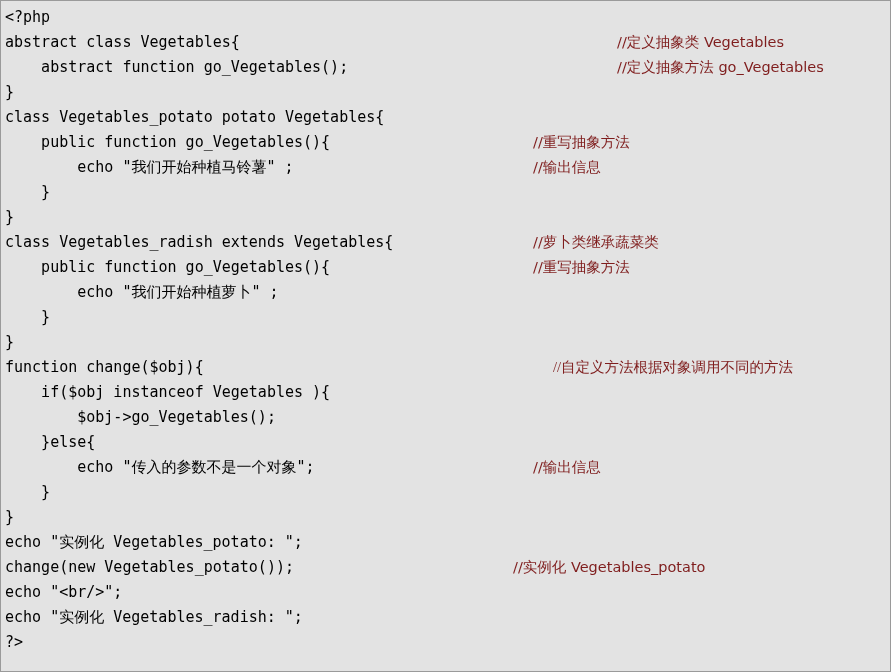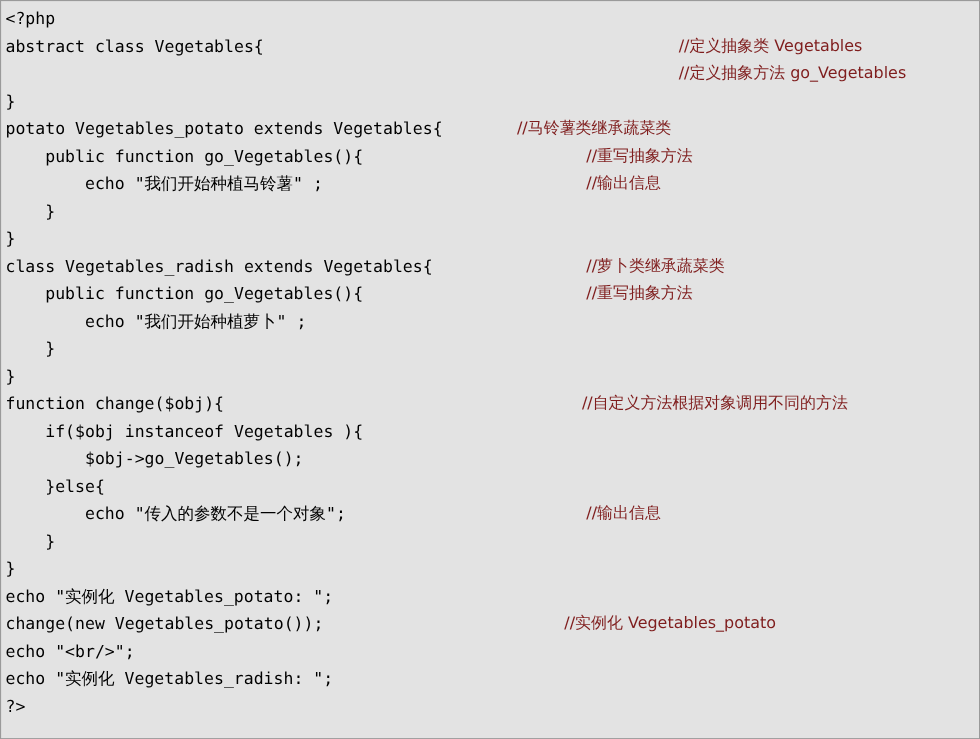--- a/index.html
+++ b/index.html
@@ -44,33 +44,33 @@
     font-size: 14.5px;
     color: #7f1d1d;
   }
 </style>
 </head>
 <body>
 
 <div id="code-listing">
     <div class="code-line"><span class="code-text">&lt;?php</span></div>
     <div class="code-line"><span class="code-text">abstract class Vegetables{</span><span class="code-comment" style="left: 612px;">//定义抽象类 Vegetables</span></div>
-    <div class="code-line"><span class="code-comment" style="left: 612px;">//定义抽象方法 go_Vegetables</span></div>
+    <div class="code-line"><span class="code-text">    abstract function go_Vegetables();</span><span class="code-comment" style="left: 612px;">//定义抽象方法 go_Vegetables</span></div>
     <div class="code-line"><span class="code-text">}</span></div>
-    <div class="code-line"><span class="code-text">potato Vegetables_potato extends Vegetables{</span><span class="code-comment" style="left: 465px;">//马铃薯类继承蔬菜类</span></div>
+    <div class="code-line"><span class="code-text">class Vegetables_potato potato Vegetables{</span></div>
     <div class="code-line"><span class="code-text">    public function go_Vegetables(){</span><span class="code-comment" style="left: 528px;">//重写抽象方法</span></div>
     <div class="code-line"><span class="code-text">        echo "我们开始种植马铃薯" ;</span><span class="code-comment" style="left: 528px;">//输出信息</span></div>
     <div class="code-line"><span class="code-text">    }</span></div>
     <div class="code-line"><span class="code-text">}</span></div>
     <div class="code-line"><span class="code-text">class Vegetables_radish extends Vegetables{</span><span class="code-comment" style="left: 528px;">//萝卜类继承蔬菜类</span></div>
     <div class="code-line"><span class="code-text">    public function go_Vegetables(){</span><span class="code-comment" style="left: 528px;">//重写抽象方法</span></div>
     <div class="code-line"><span class="code-text">        echo "我们开始种植萝卜" ;</span></div>
     <div class="code-line"><span class="code-text">    }</span></div>
     <div class="code-line"><span class="code-text">}</span></div>
-    <div class="code-line"><span class="code-text">function change($obj){</span><span class="code-comment" style="left: 524px;">//自定义方法根据对象调用不同的方法</span></div>
+    <div class="code-line"><span class="code-text">function change($obj){</span><span class="code-comment" style="left: 548px; font-family: Liberation Serif, serif;">//自定义方法根据对象调用不同的方法</span></div>
     <div class="code-line"><span class="code-text">    if($obj instanceof Vegetables ){</span></div>
     <div class="code-line"><span class="code-text">        $obj-&gt;go_Vegetables();</span></div>
     <div class="code-line"><span class="code-text">    }else{</span></div>
     <div class="code-line"><span class="code-text">        echo "传入的参数不是一个对象";</span><span class="code-comment" style="left: 528px;">//输出信息</span></div>
     <div class="code-line"><span class="code-text">    }</span></div>
     <div class="code-line"><span class="code-text">}</span></div>
     <div class="code-line"><span class="code-text">echo "实例化 Vegetables_potato: ";</span></div>
     <div class="code-line"><span class="code-text">change(new Vegetables_potato());</span><span class="code-comment" style="left: 508px;">//实例化 Vegetables_potato</span></div>
     <div class="code-line"><span class="code-text">echo "&lt;br/&gt;";</span></div>
     <div class="code-line"><span class="code-text">echo "实例化 Vegetables_radish: ";</span></div>

